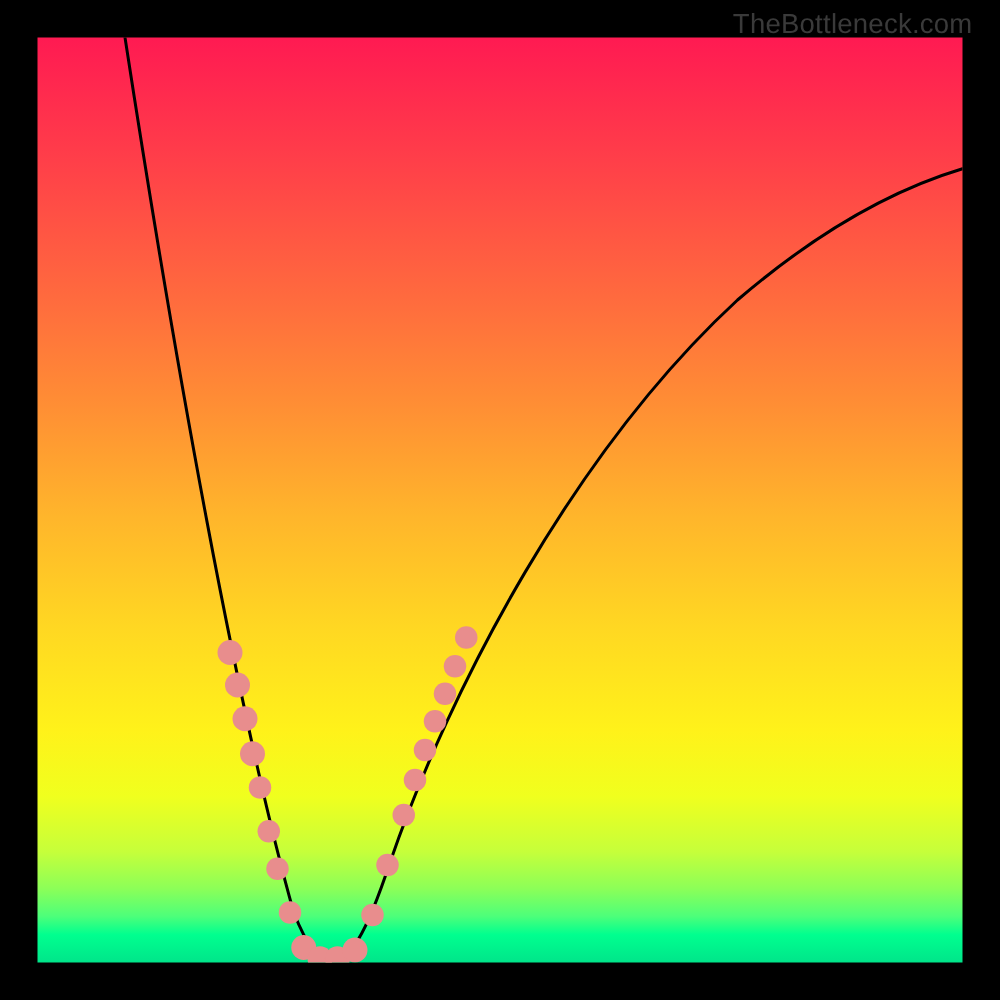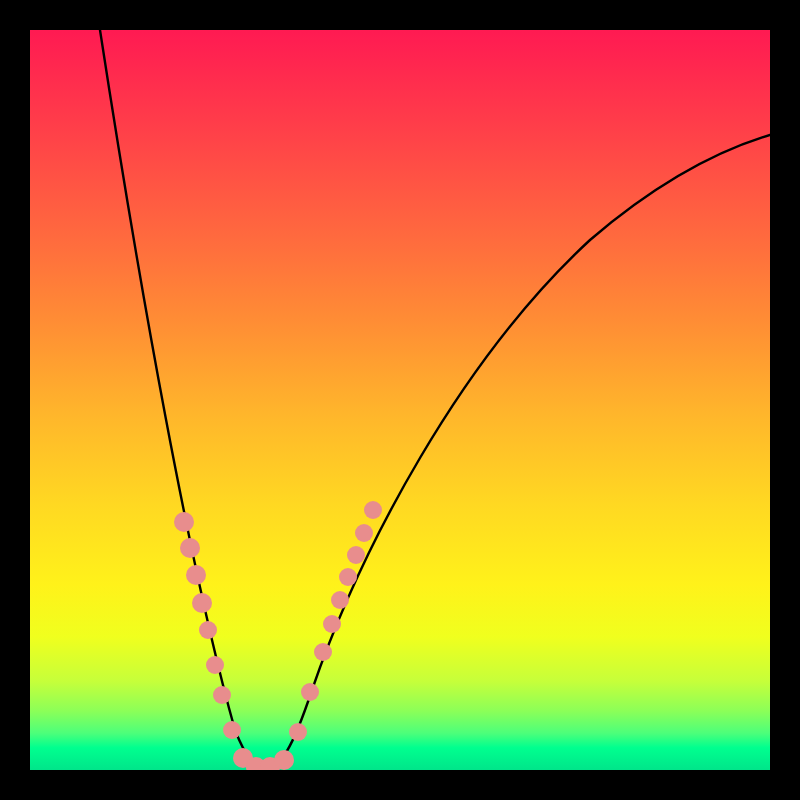--- a/index.html
+++ b/index.html
@@ -86,13 +86,14 @@
           <circle cx="293" cy="622" r="9" class="dot"></circle>
           <circle cx="302" cy="594" r="9" class="dot"></circle>
           <circle cx="310" cy="570" r="9" class="dot"></circle>
           <circle cx="318" cy="547" r="9" class="dot"></circle>
           <circle cx="326" cy="525" r="9" class="dot"></circle>
           <circle cx="334" cy="503" r="9" class="dot"></circle>
           <circle cx="343" cy="480" r="9" class="dot"></circle>
         </g>
     </svg>
   </div>
+  <div class="attribution">TheBottleneck.com</div>
 </div>
 
 </body></html>

